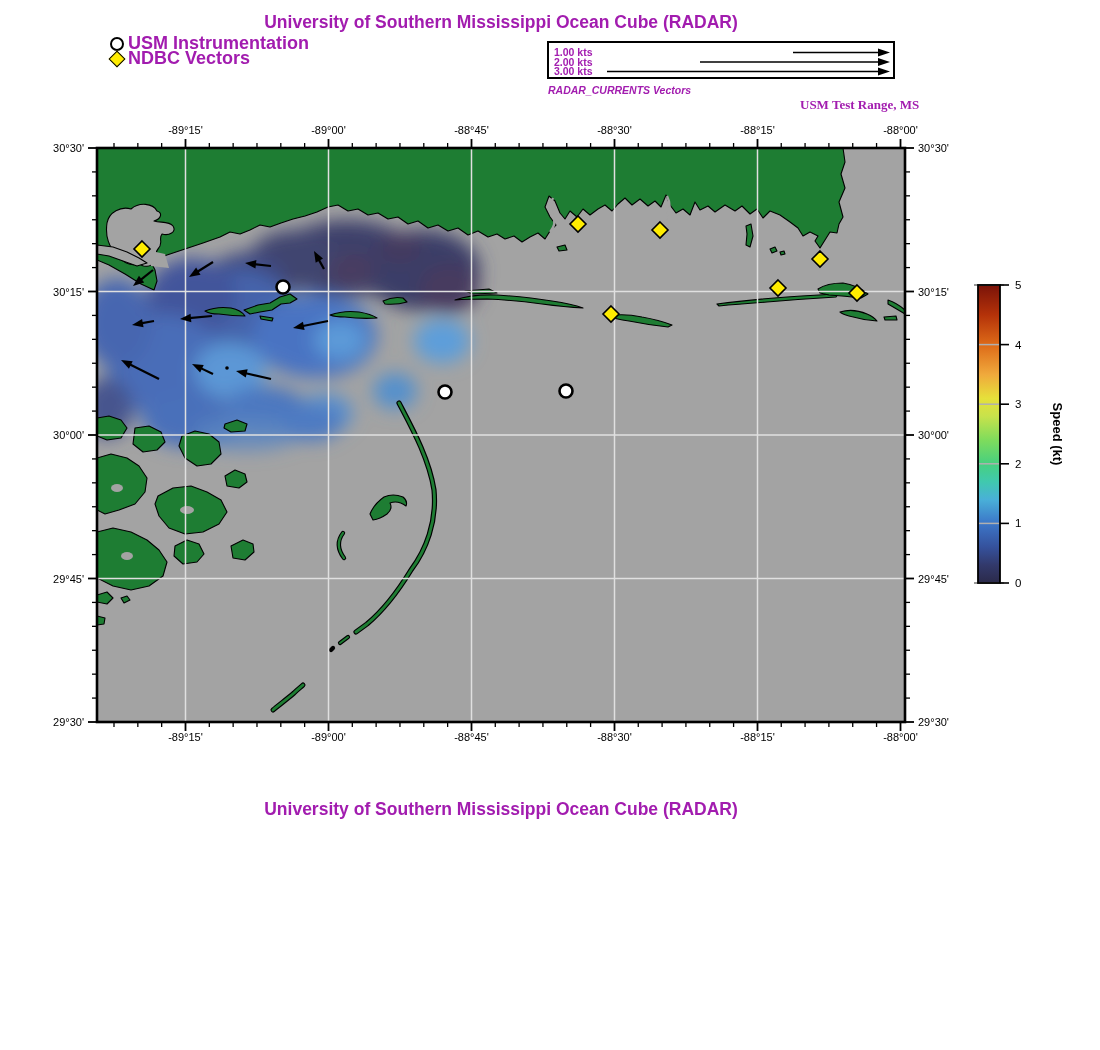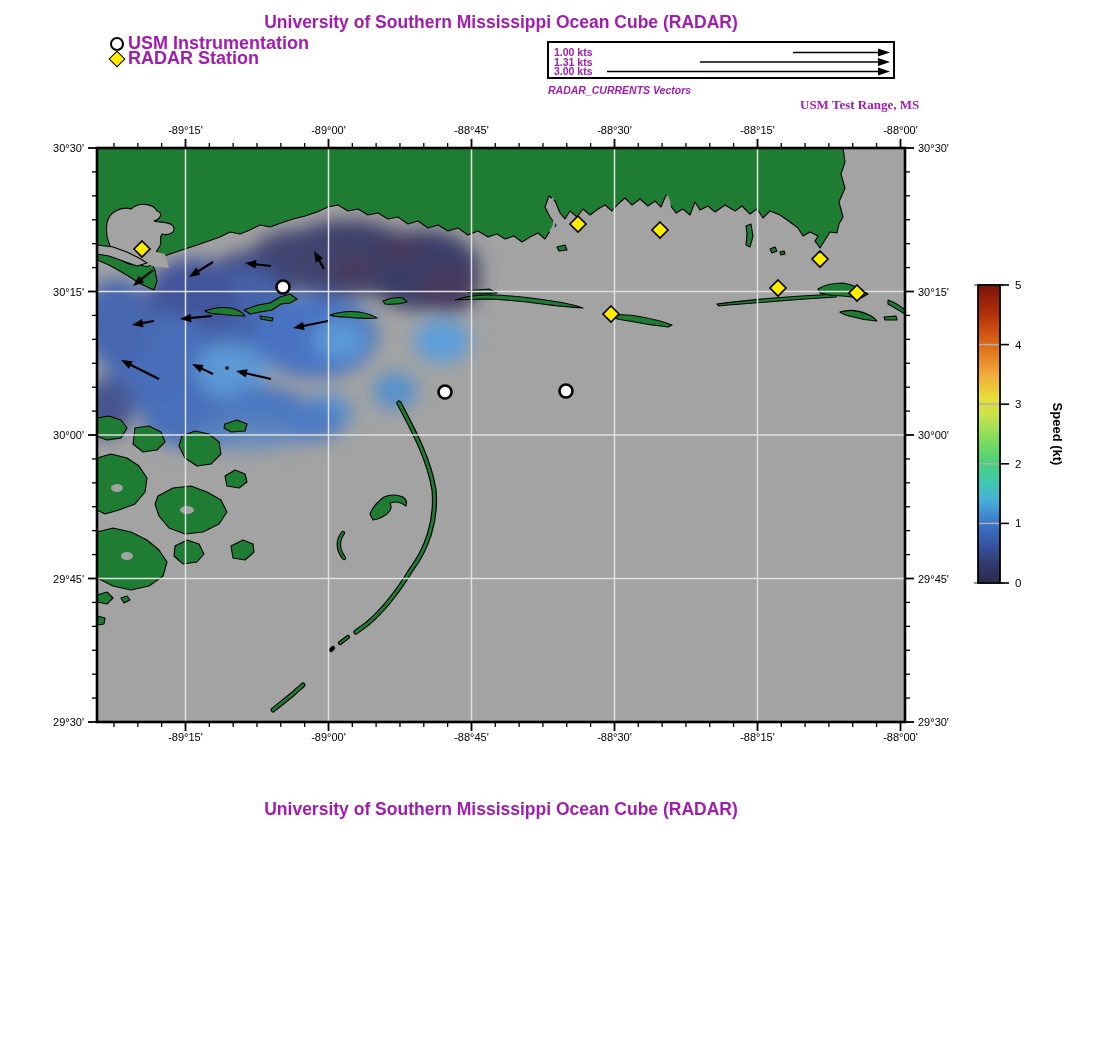--- a/index.html
+++ b/index.html
@@ -31,27 +31,27 @@
 
   <div id="top-title" class="abs">University of Southern Mississippi Ocean Cube (RADAR)</div>
 
   <div id="legend" class="abs">
     <div class="legend-row">
       <span class="sym-circle"></span>
       <span class="legend-label">USM Instrumentation</span>
     </div>
     <div class="legend-row">
       <span class="sym-diamond"></span>
-      <span class="legend-label">RADAR Station</span>
+      <span class="legend-label">NDBC Vectors</span>
     </div>
   </div>
 
   <div id="vecbox" class="abs">
     <div class="veclabel" style="top:4px">1.00 kts</div>
-    <div class="veclabel" style="top:13.5px">1.31 kts</div>
+    <div class="veclabel" style="top:13.5px">2.00 kts</div>
     <div class="veclabel" style="top:23px">3.00 kts</div>
     <svg id="vecsvg" width="344" height="34">
         <line x1="244" y1="9.5" x2="331" y2="9.5" stroke="#000" stroke-width="1.5"></line>
         <polygon points="341,9.5 329,13.5 329,5.5" fill="#000"></polygon>
         <line x1="151" y1="19" x2="331" y2="19" stroke="#000" stroke-width="1.5"></line>
         <polygon points="341,19 329,23 329,15" fill="#000"></polygon>
         <line x1="58" y1="28.5" x2="331" y2="28.5" stroke="#000" stroke-width="1.5"></line>
         <polygon points="341,28.5 329,32.5 329,24.5" fill="#000"></polygon>
       </svg>
   </div>

